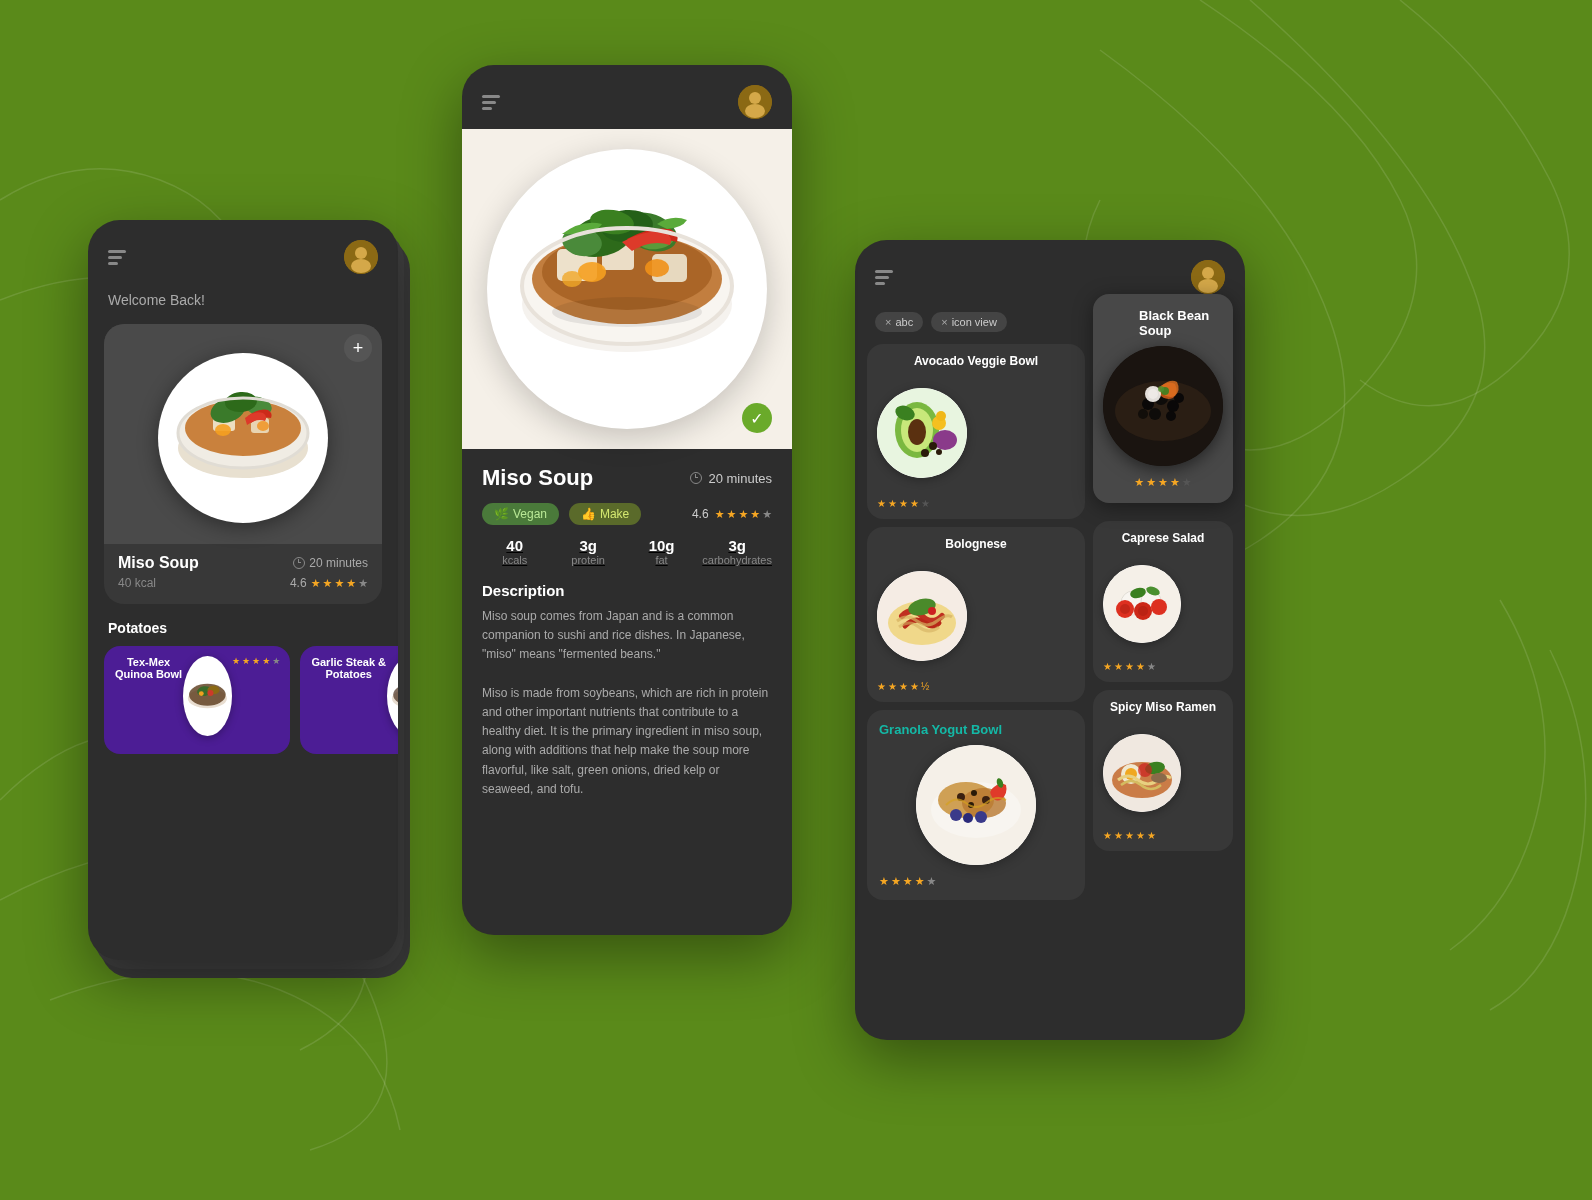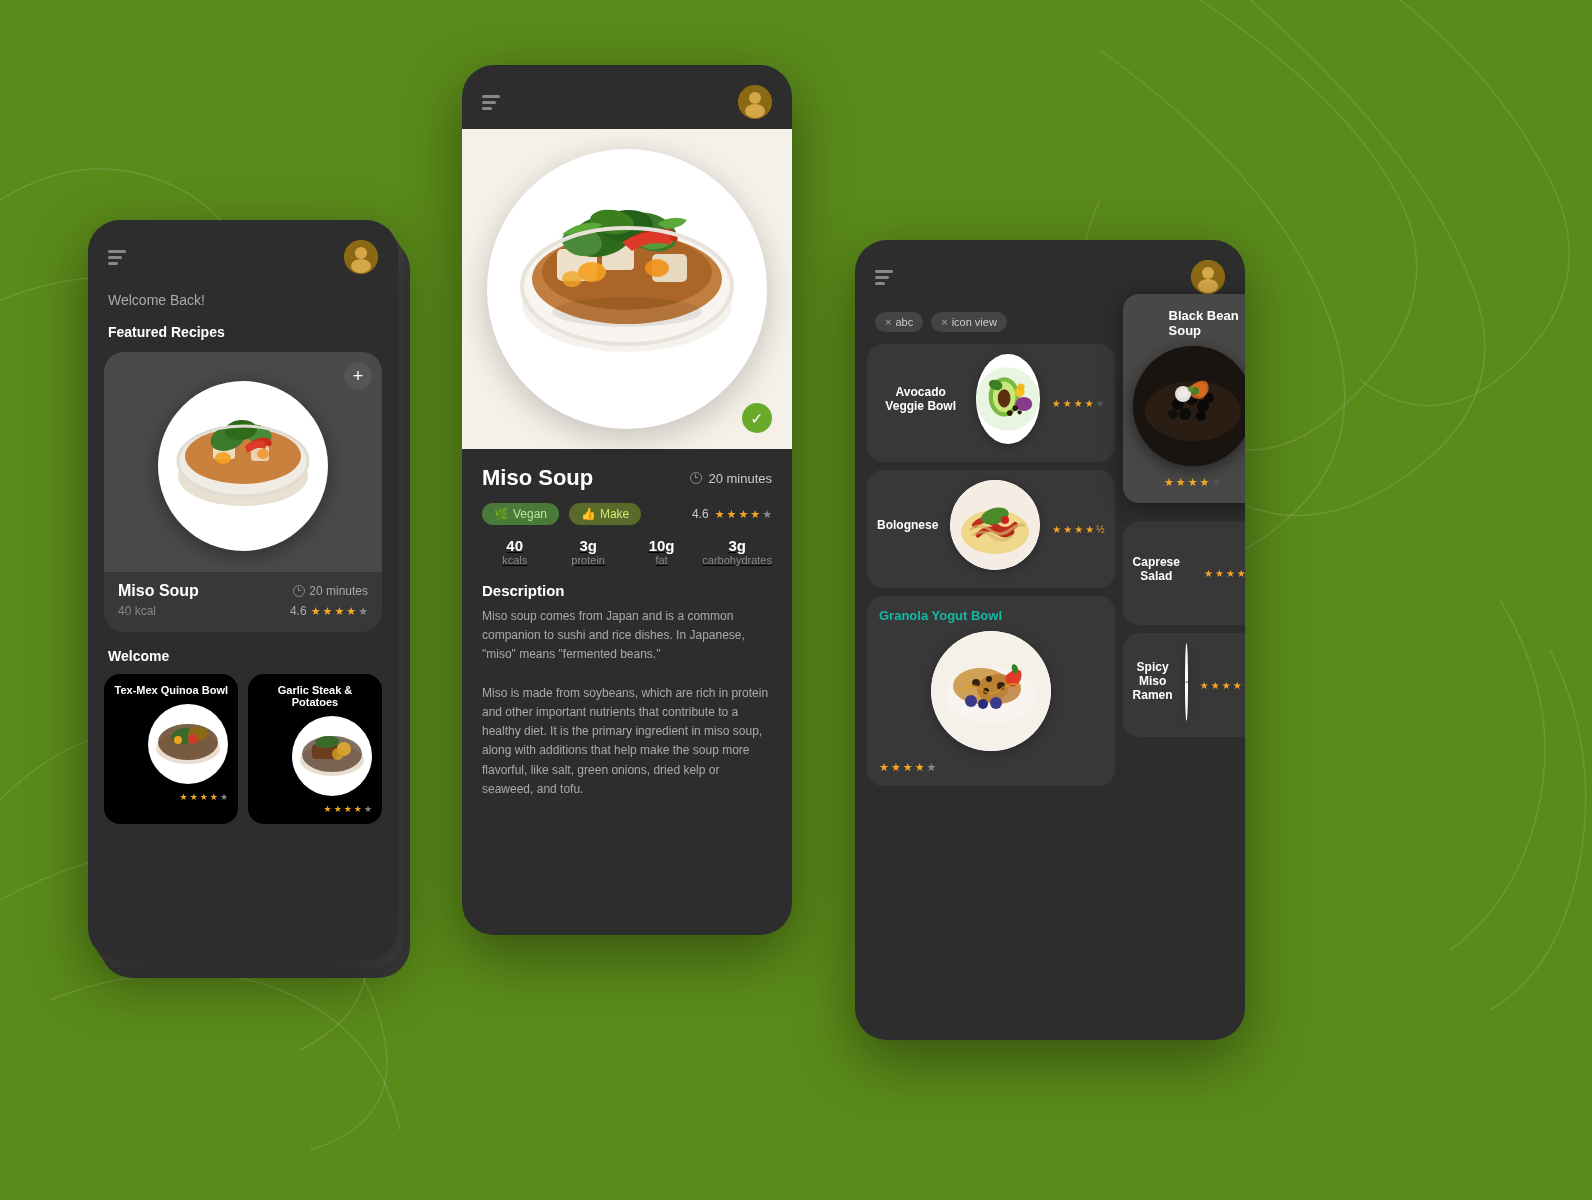--- a/index.html
+++ b/index.html
@@ -179,26 +179,26 @@
     }
 
     .explore-grid {
       display: flex;
       gap: 10px;
       padding: 0 16px;
     }
 
     .explore-card {
       flex: 1;
-      background: #000000;
+      background: #4c1d95;
       border-radius: 16px;
       padding: 10px;
       display: flex;
-      flex-direction: column;
-      align-items: flex-end;
+      flex-direction: row;
+      align-items: flex-start;
     }
     .explore-card .title {
       color: #fff;
       font-size: 11px;
       font-weight: 600;
       text-align: center;
       margin-bottom: 8px;
     }
 
     
@@ -383,22 +383,21 @@
       display: flex;
       flex-direction: column;
       gap: 8px;
     }
 
     .saved-recipe-card {
       background: #383838;
       border-radius: 16px;
       padding: 10px;
       display: flex;
-      flex-direction: row;
-      align-items: center;
+      flex-direction: column;
       gap: 12px;
     }
 
     .saved-recipe-card .recipe-name {
       color: #fff;
       font-size: 12px;
       font-weight: 600;
       text-align: center;
       margin-bottom: 8px;
     }
@@ -534,21 +533,20 @@
           <circle cx="17" cy="13" r="6" fill="#d4a849"></circle>
           <ellipse cx="17" cy="26" rx="10" ry="7" fill="#d4a849"></ellipse>
         </svg>
       </div>
     </div>
 
     <div class="left-greeting">
       <p>Welcome Back!</p>
     </div>
 
-    <div class="featured-label">Featured Recipes</div>
 
     <div class="featured-card">
       <div class="add-btn">+</div>
 
       <div style="display:flex; align-items:center; justify-content:center; background:#4a4a4a; padding:16px 0 8px; height:220px; position:relative;">
         <div style="width:170px; height:170px; border-radius:50%; background:#fff; overflow:hidden; display:flex; align-items:center; justify-content:center; box-shadow:0 4px 20px rgba(0,0,0,0.4);">
           <svg viewBox="0 0 160 160" width="160" height="160" xmlns="http://www.w3.org/2000/svg">
 
             <ellipse cx="80" cy="90" rx="65" ry="30" fill="#e8e0d0"></ellipse>
             <ellipse cx="80" cy="75" rx="65" ry="35" fill="#f0ece4"></ellipse>
@@ -588,21 +586,21 @@
             <span>★</span>
               <span>★</span>
               <span>★</span>
               <span>★</span>
               <span style="color:#888;">★</span>
           </div>
         </div>
       </div>
     </div>
 
-    <div class="explore-label">Welcome</div>
+    <div class="explore-label">Potatoes</div>
 
     <div class="explore-grid">
 
       <div class="explore-card">
         <div class="title">Tex-Mex Quinoa Bowl</div>
         <div style="width:80px;height:80px;border-radius:50%;background:#fff;overflow:hidden;margin-bottom:8px;display:flex;align-items:center;justify-content:center;box-shadow:0 2px 8px rgba(0,0,0,0.3);">
           <svg viewBox="0 0 80 80" width="80" height="80" xmlns="http://www.w3.org/2000/svg">
             <ellipse cx="40" cy="44" rx="32" ry="16" fill="#e8ddd0"></ellipse>
             <ellipse cx="40" cy="38" rx="30" ry="18" fill="#5a3a1a" opacity="0.8"></ellipse>
             <ellipse cx="35" cy="32" rx="12" ry="8" fill="#3a6a2a" transform="rotate(-10,35,32)"></ellipse>

